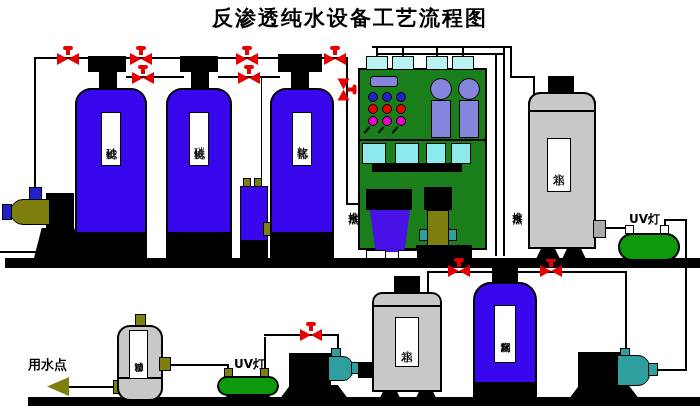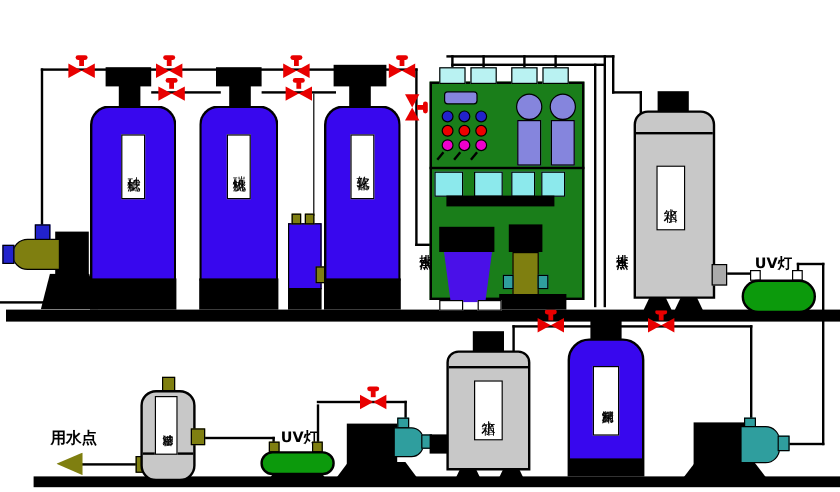--- a/index.html
+++ b/index.html
@@ -44,20 +44,21 @@
   .olive{position:absolute;background:#7f7f10;border:1px solid #000;box-sizing:border-box;}
   .teal{position:absolute;background:#2f9e9e;border:1px solid #000;box-sizing:border-box;}
   .uvtank{position:absolute;background:#0c9a0c;border:2px solid #000;box-sizing:border-box;border-radius:14px;}
   .whiteconn{position:absolute;background:#fff;border:1px solid #000;box-sizing:border-box;}
 </style>
 </head>
 <body>
 
 <div id="stage">
 
+  <div id="title">反渗透纯水设备工艺流程图</div>
 
   <div class="floor" style="left:5px;top:258px;width:695px;height:10px"></div>
   <div class="floor" style="left:28px;top:397px;width:672px;height:9px"></div>
 
   <div class="p" style="left:34px;top:57px;width:314px;height:2px"></div>
   <div class="p" style="left:34px;top:57px;width:2px;height:133px"></div>
   <div class="p" style="left:126px;top:76px;width:58px;height:2px"></div>
   <div class="p" style="left:218px;top:76px;width:62px;height:2px"></div>
   <div class="p" style="left:346px;top:57px;width:2px;height:148px"></div>
   <div class="p" style="left:346px;top:203px;width:24px;height:2px"></div>
@@ -232,21 +233,21 @@
   <div class="foot" style="left:562px;top:248px;width:24px;height:11px"></div>
   <div class="vlabel" style="left:547px;top:138px;width:24px;height:54px;font-size:12px">水箱</div>
   <div class="abs" style="left:593px;top:220px;width:13px;height:18px;background:#aaa;border:1px solid #000;box-sizing:border-box"></div>
 
   <div class="hlabel" style="left:629px;top:211px;font-size:12px">UV灯</div>
   <div class="whiteconn" style="left:625px;top:225px;width:9px;height:9px"></div>
   <div class="whiteconn" style="left:660px;top:225px;width:9px;height:9px"></div>
   <div class="trap" style="left:622px;top:251px;width:54px;height:12px"></div>
   <div class="uvtank" style="left:618px;top:233px;width:62px;height:28px"></div>
 
-  <div class="hlabel" style="left:42px;top:356px">用水点</div>
+  <div class="hlabel" style="left:28px;top:356px">用水点</div>
   <div class="abs" style="left:47px;top:377px;width:22px;height:19px;background:#7f7f10;clip-path:polygon(0 50%,100% 0,100% 100%)"></div>
   <div class="olive" style="left:113px;top:380px;width:13px;height:14px"></div>
   <div class="olive" style="left:135px;top:314px;width:11px;height:12px"></div>
   <div class="graytank" style="left:117px;top:325px;width:46px;height:76px;border-radius:13px"></div>
   <div class="seam" style="left:119px;top:377px;width:42px;height:2px"></div>
   <div class="olive" style="left:159px;top:357px;width:12px;height:14px"></div>
   <div class="vlabel" style="left:129px;top:330px;width:19px;height:49px;font-size:9px;letter-spacing:0">精密过滤</div>
 
   <div class="hlabel" style="left:234px;top:356px;font-size:12px">UV灯</div>
   <div class="olive" style="left:224px;top:368px;width:9px;height:9px"></div>

